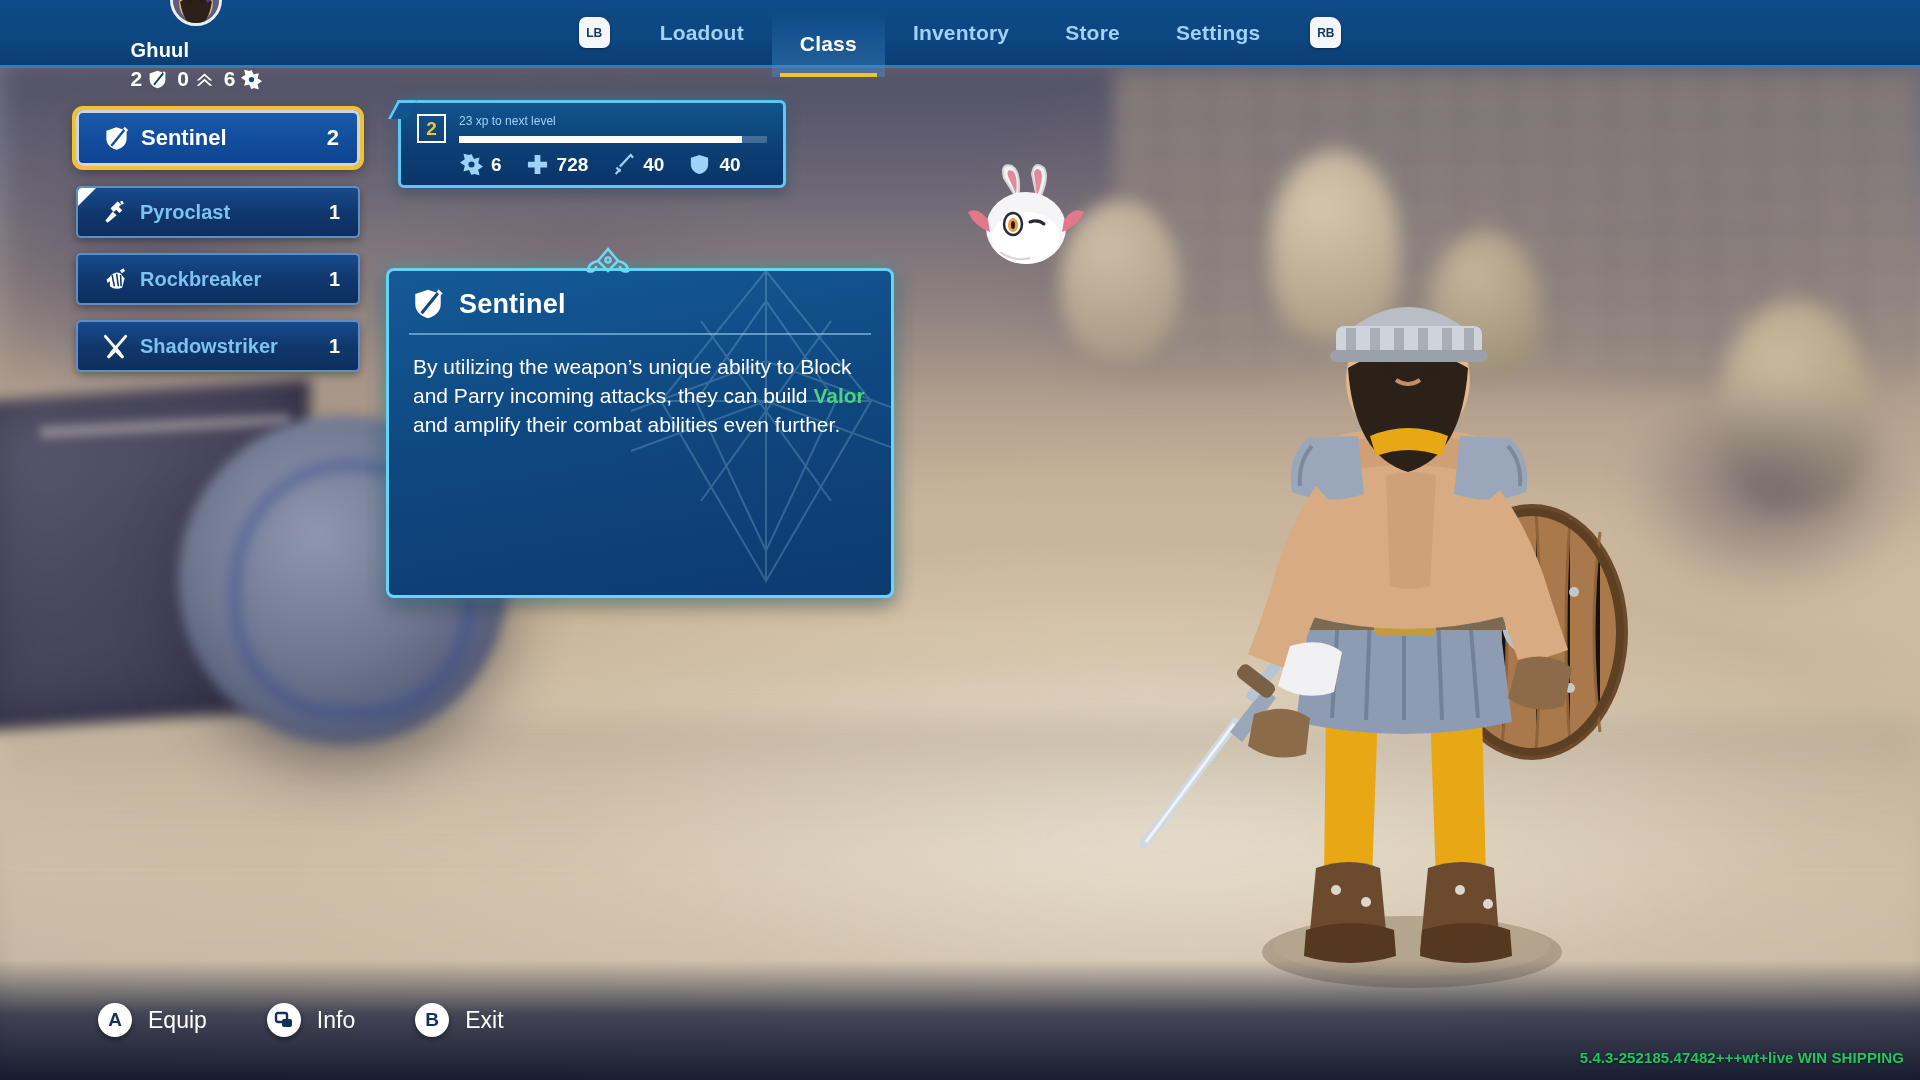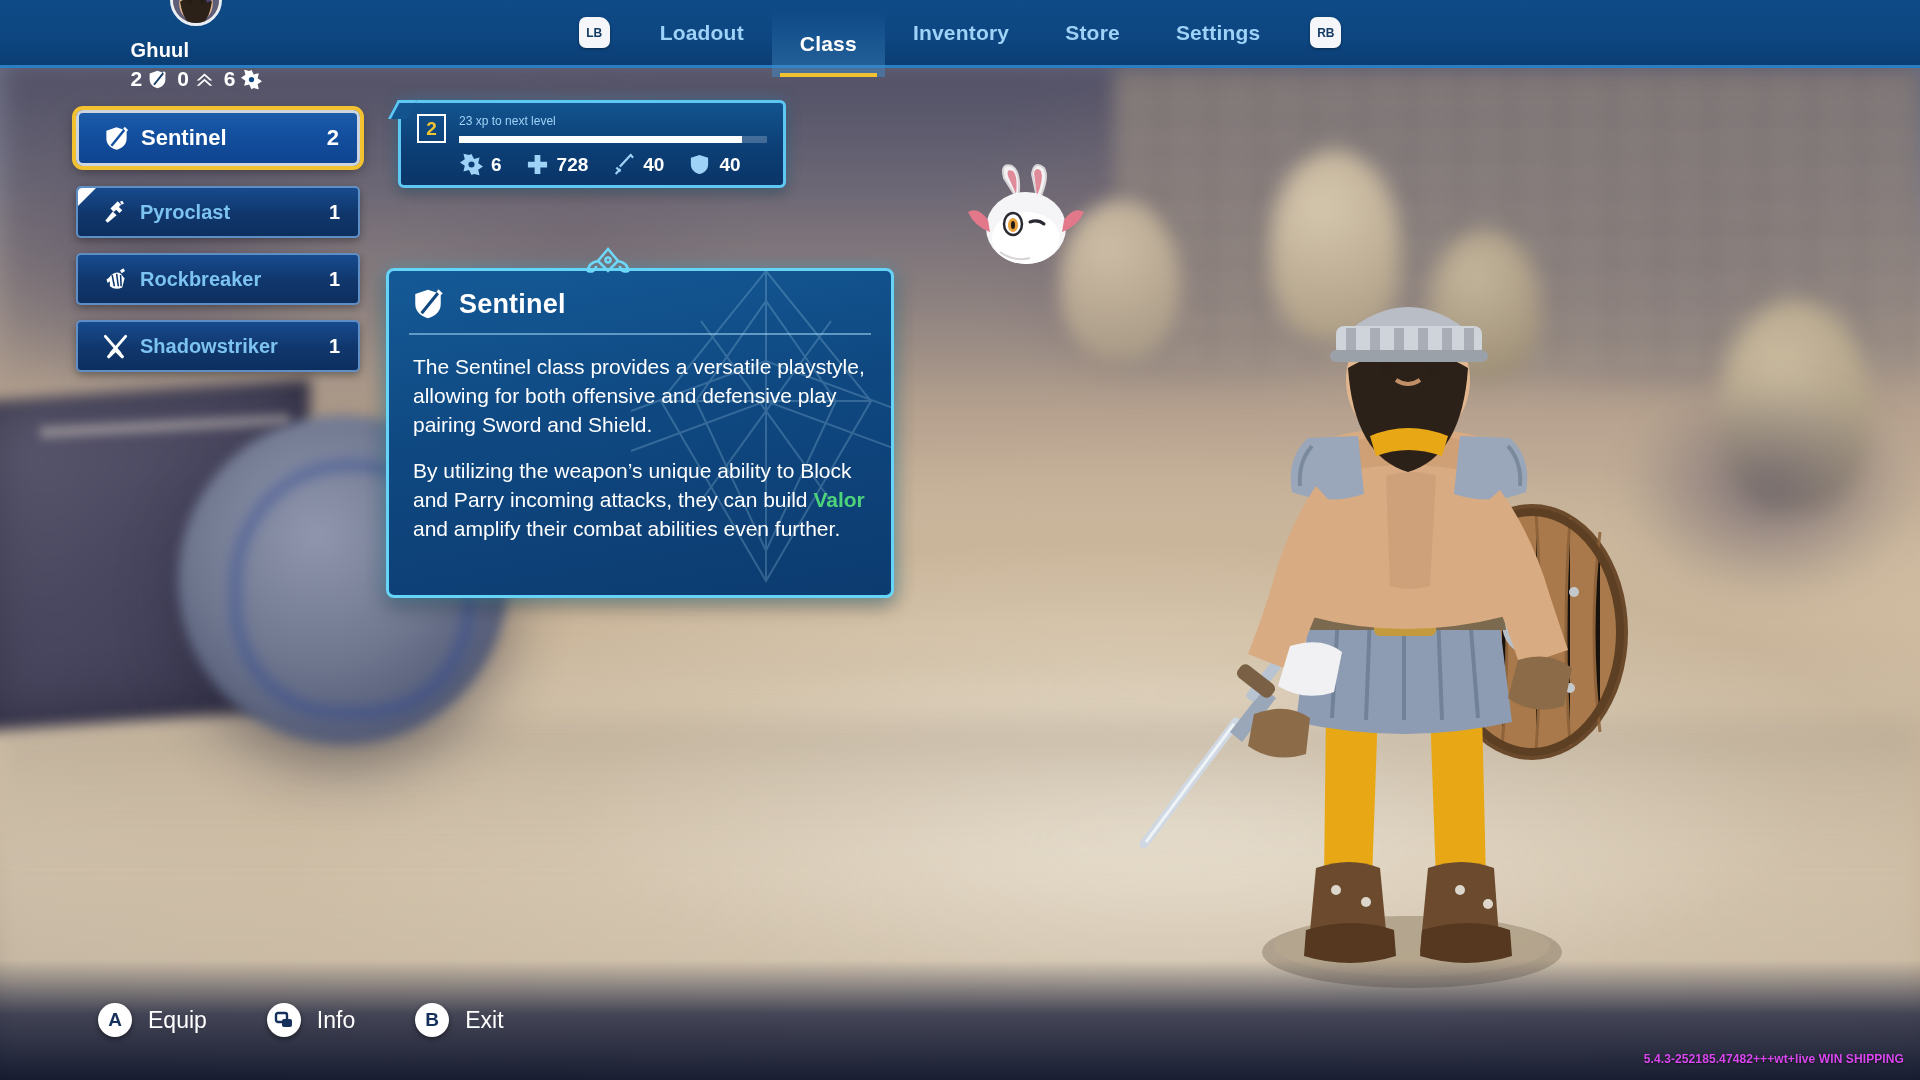--- a/index.html
+++ b/index.html
@@ -223,21 +223,21 @@
   .btnglyph {
     width:34px; height:34px; border-radius:50%; background:#ffffff;
     display:flex; align-items:center; justify-content:center;
     color:#16305c; font-size:19px; font-weight:700;
     box-shadow:0 2px 5px rgba(0,0,0,.45);
   }
   .btnglyph svg { width:20px; height:20px; display:block; }
   .prompt .plabel { color:#ffffff; font-size:23px; font-weight:400; }
   #version {
     position:absolute; right:16px; bottom:14px;
-    color:#d946ef; font-size:12px; font-weight:700; letter-spacing:.1px;
+    color:#22c55e; font-size:15px; font-weight:700; letter-spacing:.1px;
     font-family:"Liberation Sans", sans-serif;
     text-shadow:0 1px 2px rgba(0,0,0,.6);
   }
 </style>
 </head>
 <body>
 
 <div id="scene">
   <div class="bg-base"></div>
   <div class="bg-wall"></div>
@@ -565,21 +565,20 @@
   <div class="desc-head">
     <svg viewBox="0 0 24 24">
         <path d="M12 2 L21 5 v7 c0 6-5 9-9 10 C8 21 3 18 3 12 V5 Z" fill="#ffffff"></path>
         <path d="M20.5 2.5 L7.5 18.5" stroke="#0f4881" stroke-width="2.2"></path>
         <path d="M19.4 1.6 l3 3 -1.8 1.4 -2.6 -2.6 Z" fill="#ffffff"></path>
       </svg>
     <span class="desc-title">Sentinel</span>
   </div>
   <div class="desc-sep"></div>
   <div class="desc-body">
-    <p>The Sentinel class provides a versatile playstyle, allowing for both offensive and defensive play pairing Sword and Shield.</p>
     <p><span>By utilizing the weapon’s unique ability to Block and Parry incoming attacks, they can build </span><span class="valor">Valor</span><span> and amplify their combat abilities even further.</span></p>
   </div>
 </div>
 
 <div id="desc-ornament">
   <svg viewBox="0 0 46 36">
     <g stroke="#6fd8f8" stroke-width="2.6" fill="none" stroke-linecap="round">
       <path d="M23 4 L13 16 L23 26 L33 16 Z"></path>
       <path d="M13 16 q-10 2 -10 10 q6 2 8 -4"></path>
       <path d="M33 16 q10 2 10 10 q-6 2 -8 -4"></path>

